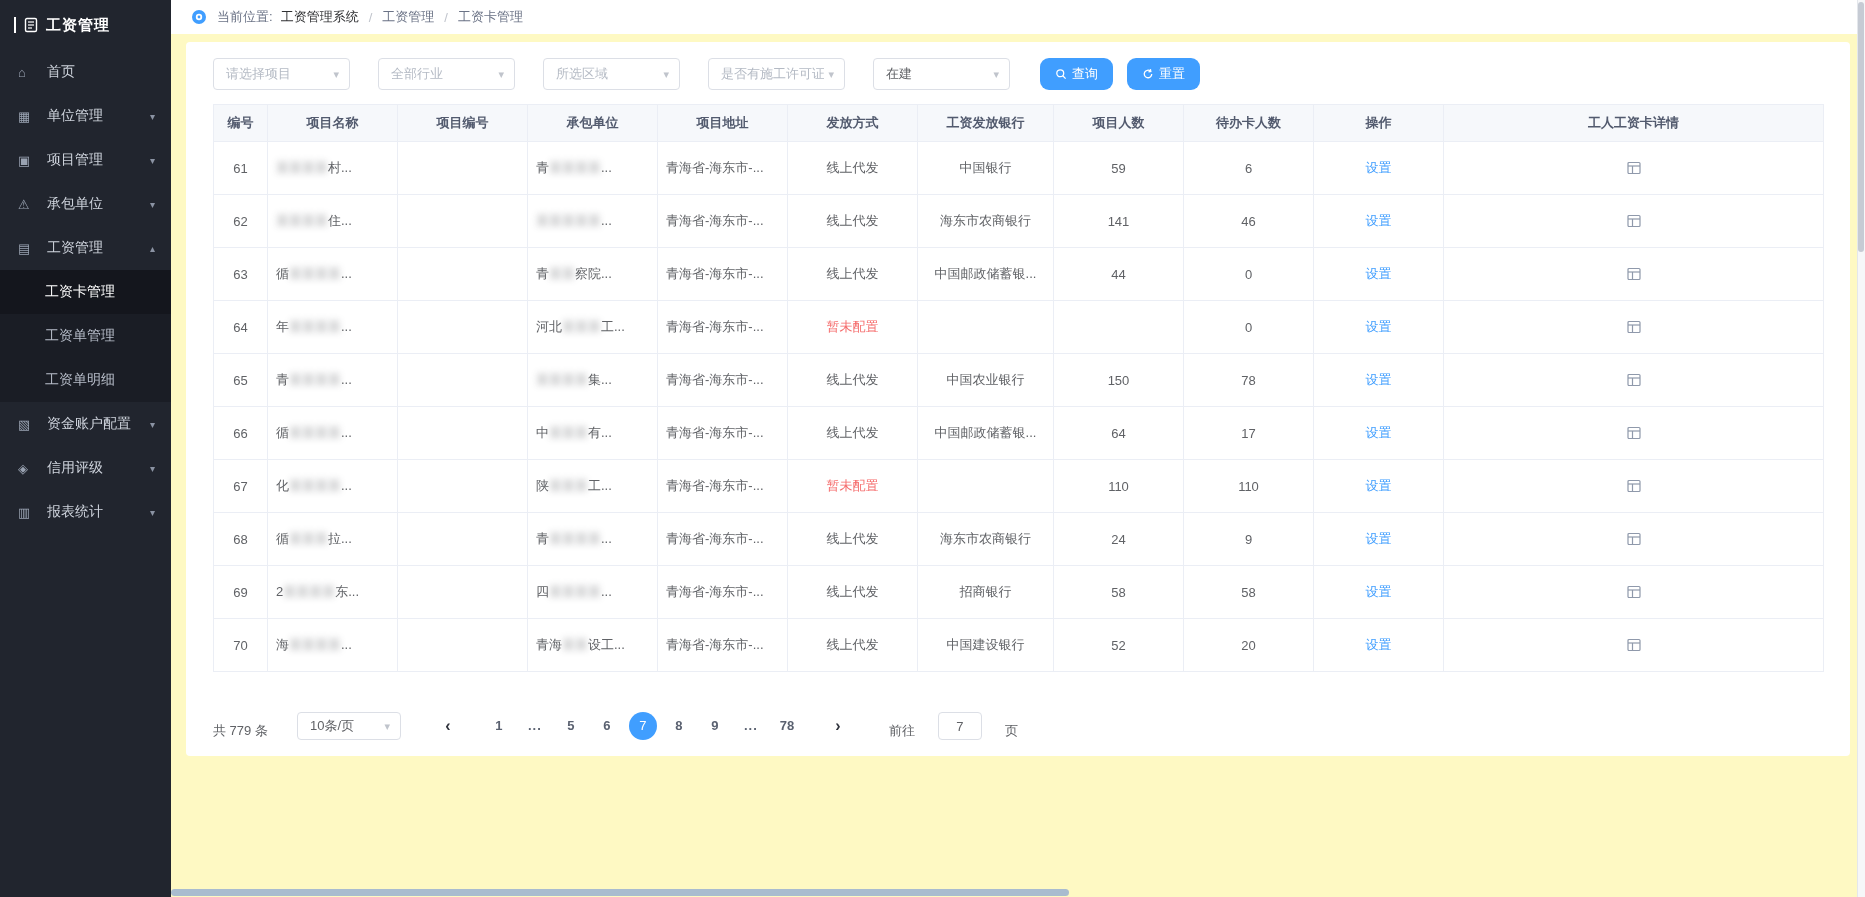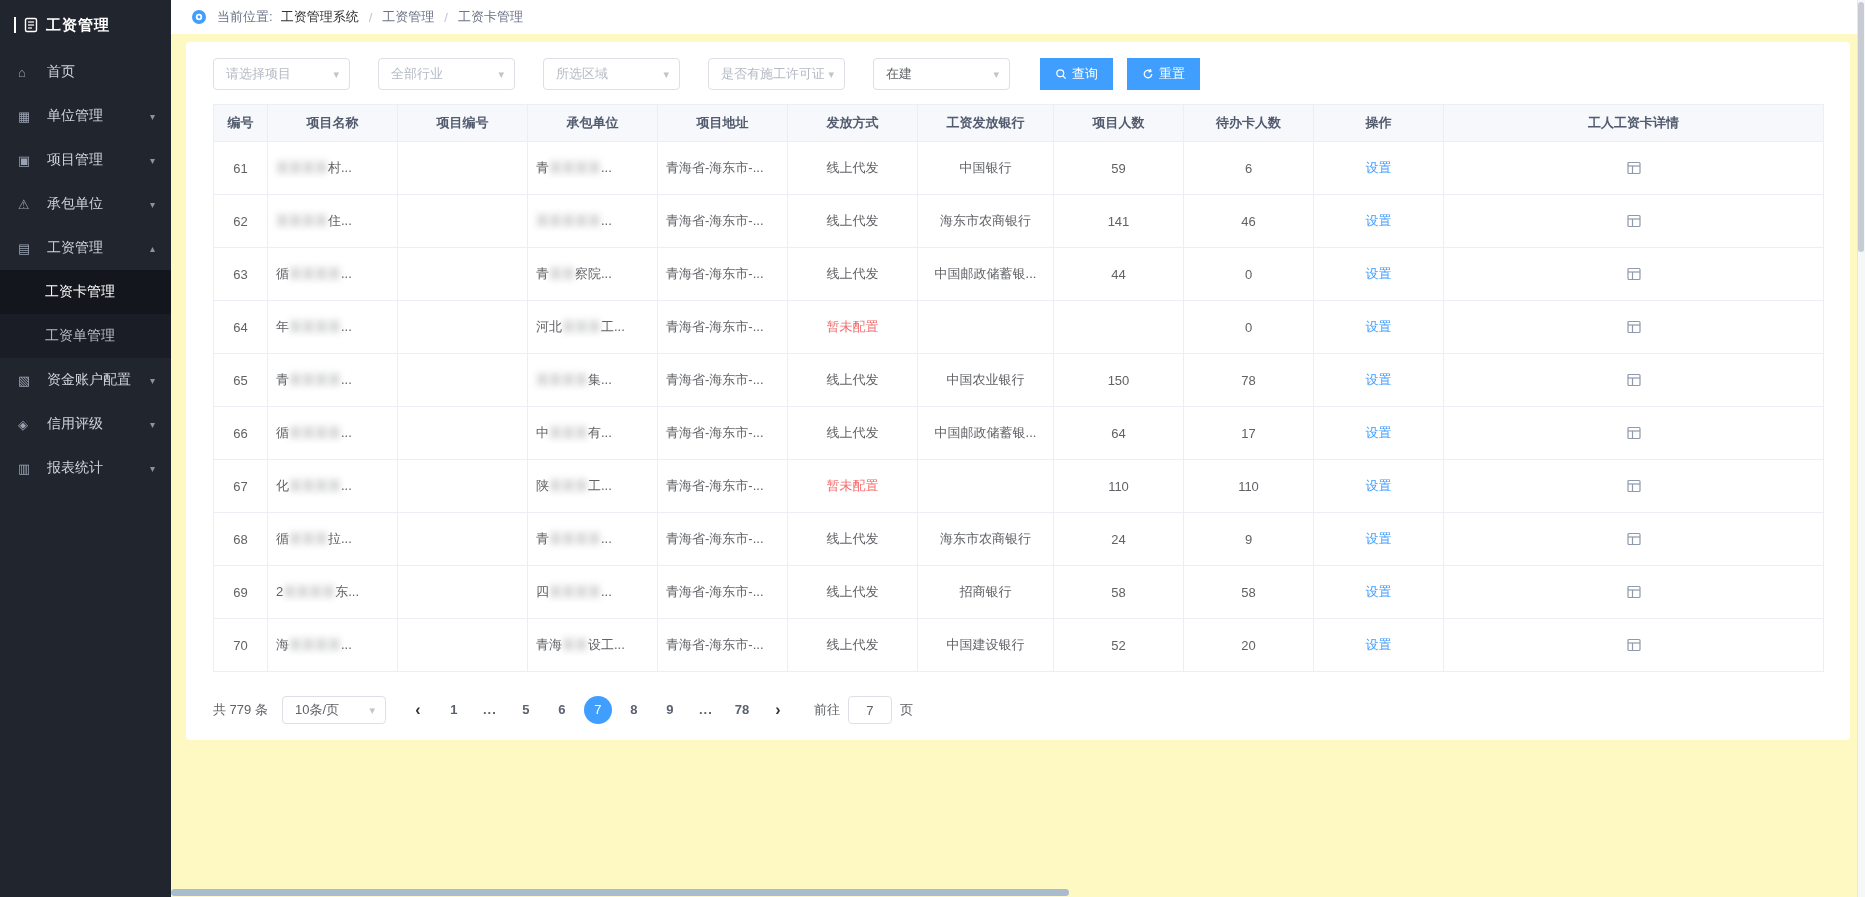--- a/index.html
+++ b/index.html
@@ -34,37 +34,37 @@
   .card { background:#ffffff; border-radius:4px; margin:8px 15px 0 15px; padding:16px 26px 16px 27px; }
 
   
   .filters { display:flex; align-items:center; margin-bottom:14px; }
   .selects-wrap { display:flex; gap:28px; margin-right:30px; }
   .select { width:137px; height:32px; border:1px solid #dcdfe6; border-radius:4px; background:#fff;
     display:flex; align-items:center; padding:0 10px 0 12px; font-size:13px; color:#606266; cursor:pointer; }
   .select .select-text { flex:1; white-space:nowrap; overflow:hidden; }
   .select.placeholder .select-text { color:#b4bac4; }
   .select-arrow { color:#c0c4cc; font-size:11px; margin-left:4px; }
-  .btn { height:32px; border:none; border-radius:0; background:#409eff; color:#fff; font-size:13px;
+  .btn { height:32px; border:none; border-radius:9px; background:#409eff; color:#fff; font-size:13px;
     padding:0 15px; display:inline-flex; align-items:center; gap:5px; cursor:pointer; margin-right:14px;
     font-family:"Liberation Sans","DejaVu Sans",sans-serif; }
 
   
   table { width:100%; border-collapse:collapse; table-layout:fixed; font-size:13px; color:#606266; }
   th,td { border:1px solid #ebeef5; }
   thead th { background:#f6f8fb; color:#525a6e; font-weight:bold; height:37px; text-align:center; padding:0 6px; }
   tbody td { height:53px; padding:0 8px; text-align:center; background:#fff; overflow:hidden; white-space:nowrap; }
   td.l { text-align:left; }
   td.danger { color:#f56c6c; }
   .blurred { filter:blur(3.5px); opacity:.6; user-select:none; }
   .link { color:#409eff; cursor:pointer; text-decoration:none; }
   .detail-btn { display:inline-flex; cursor:pointer; vertical-align:middle; }
 
   
-  .pagination { display:flex; align-items:center; margin-top:24px; font-size:13px; color:#606266; }
+  .pagination { display:flex; align-items:flex-end; margin-top:40px; font-size:13px; color:#606266;gap:15px; }
   .total { margin-right:14px; }
   .select.small { width:104px; height:28px; margin-right:14px; }
   .page { min-width:28px; height:28px; line-height:28px; text-align:center; margin:0 4px; cursor:pointer;
     color:#5a6170; font-weight:bold; display:inline-block; }
   .page.active { background:#409eff; color:#fff; border-radius:50%; font-weight:normal; }
   .page.ellipsis { font-weight:bold; letter-spacing:1px; }
   .page.nav { font-size:16px; color:#30333d; }
   .pages { display:inline-flex; align-items:center; }
   .goto-label { margin:0 8px 0 18px; }
   .goto-input { width:44px; height:28px; border:1px solid #dcdfe6; border-radius:4px; text-align:center;
@@ -115,20 +115,21 @@
           <span class="mi-arrow">▾</span>
         </div>
         <div class="menu-item">
           <span class="mi-icon">▤</span>
           <span class="mi-label">工资管理</span>
           <span class="mi-arrow">▴</span>
         </div>
         <div class="submenu">
           <div class="submenu-item active">工资卡管理</div>
           <div class="submenu-item">工资单管理</div>
+          <div class="submenu-item">工资单明细</div>
         </div>
         <div class="menu-item">
           <span class="mi-icon">▧</span>
           <span class="mi-label">资金账户配置</span>
           <span class="mi-arrow">▾</span>
         </div>
         <div class="menu-item">
           <span class="mi-icon">◈</span>
           <span class="mi-label">信用评级</span>
           <span class="mi-arrow">▾</span>

